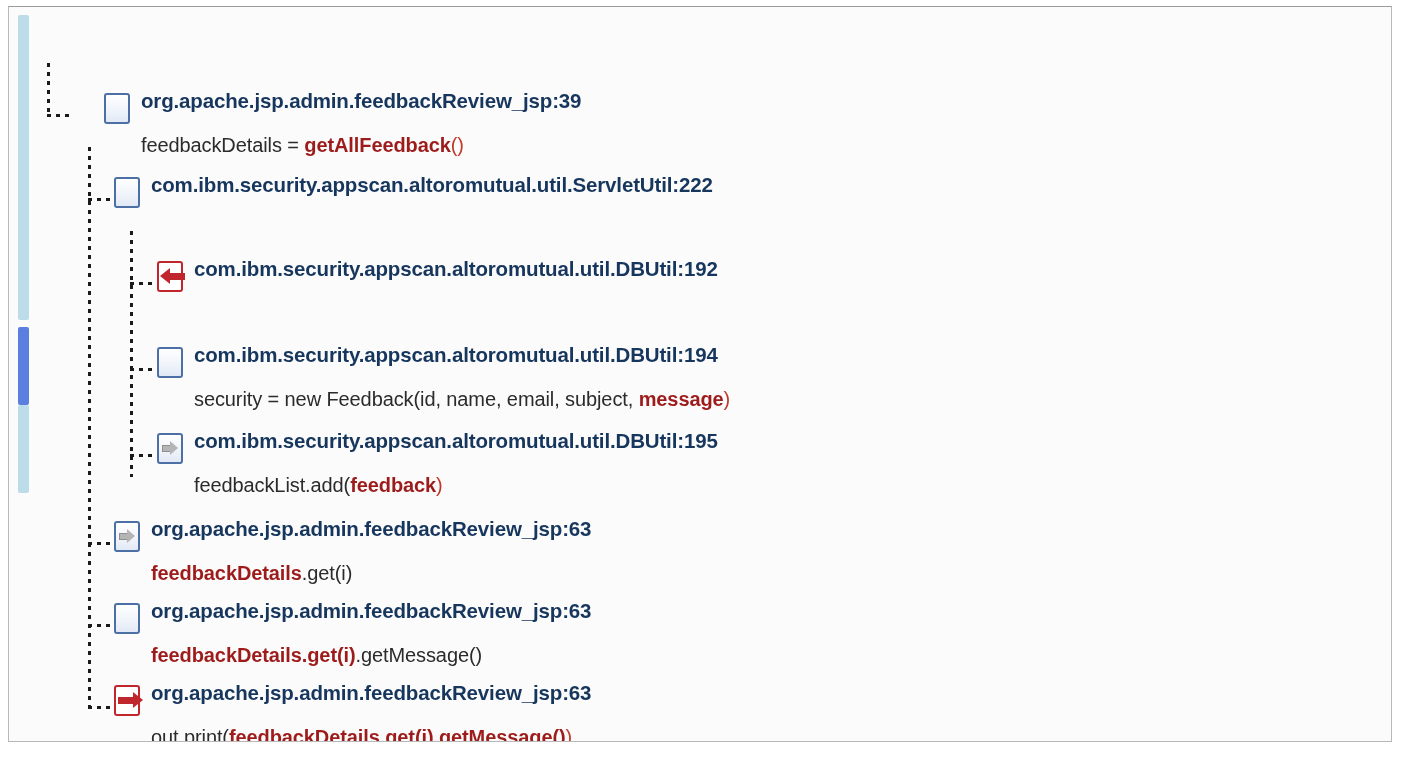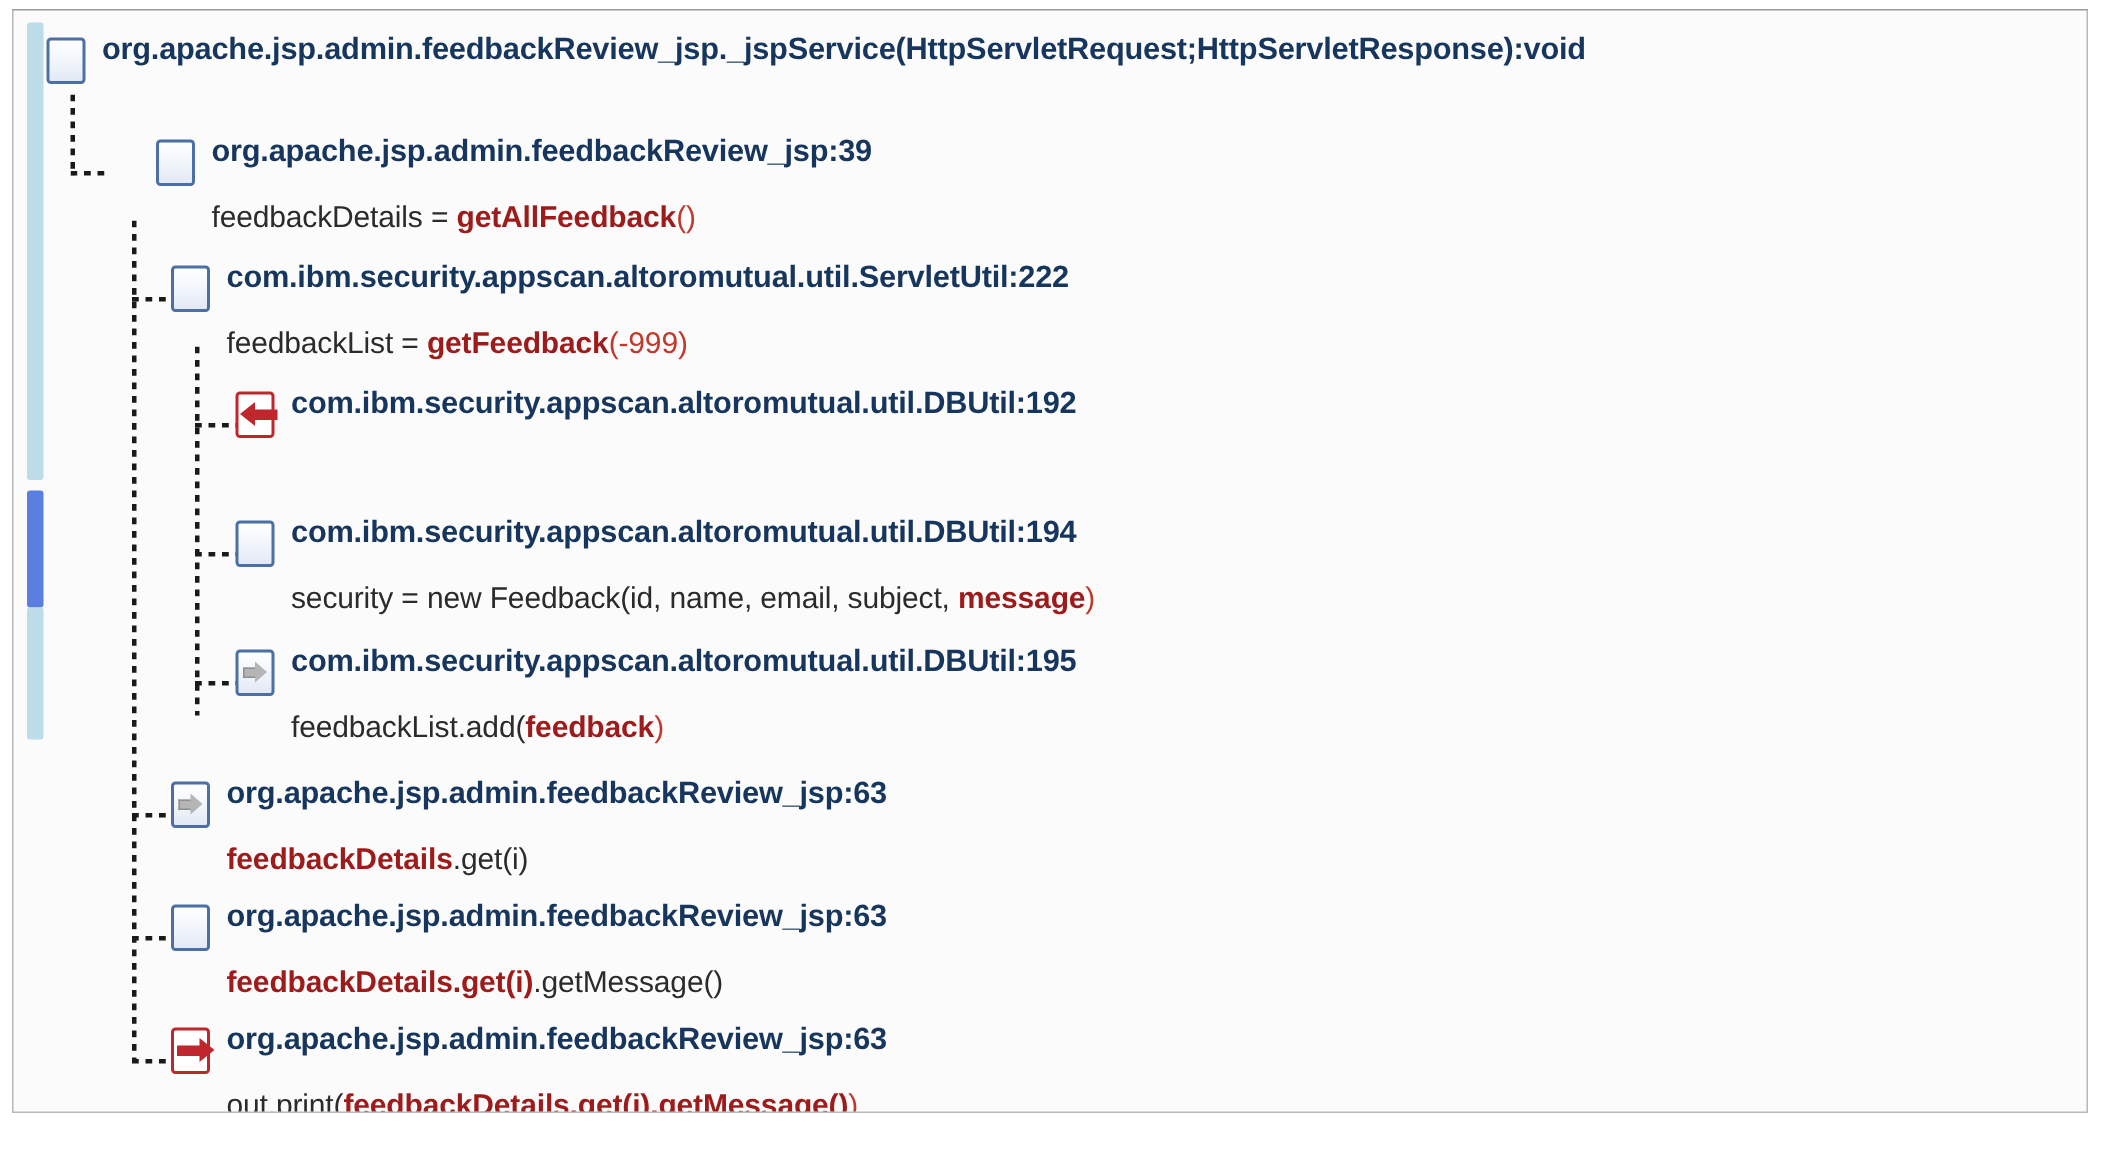--- a/index.html
+++ b/index.html
@@ -199,44 +199,35 @@
         <div class="hline" style="left: 38px; top: 107px; width: 26px;"></div>
         <div class="vline" style="left: 79px; top: 140px; height: 560px;"></div>
         <div class="hline" style="left: 79px; top: 191px; width: 27px;"></div>
         <div class="hline" style="left: 79px; top: 535px; width: 27px;"></div>
         <div class="hline" style="left: 79px; top: 617px; width: 27px;"></div>
         <div class="hline" style="left: 79px; top: 699px; width: 27px;"></div>
         <div class="vline" style="left: 121px; top: 224px; height: 246px;"></div>
         <div class="hline" style="left: 121px; top: 275px; width: 28px;"></div>
         <div class="hline" style="left: 121px; top: 361px; width: 28px;"></div>
         <div class="hline" style="left: 121px; top: 447px; width: 28px;"></div>
-        <div class="row" style="top: 16px; left: 22px;">
-          <div class="node-icon">
-            <div class="boxshape"></div>
-          </div>
-          <div class="labels">
-            <div class="loc">org.apache.jsp.admin.feedbackReview_jsp._jspService(HttpServletRequest;HttpServletResponse):void</div>
-          </div>
-        </div>
         <div class="row" style="top: 84px; left: 63px; padding-left: 32px;">
           <div class="node-icon">
             <div class="boxshape"></div>
           </div>
           <div class="labels">
             <div class="loc">org.apache.jsp.admin.feedbackReview_jsp:39</div>
             <div class="code"><span class="plain">feedbackDetails = </span><span class="hl">getAllFeedback</span><span class="pr">()</span></div>
           </div>
         </div>
         <div class="row" style="top: 168px; left: 105px;">
           <div class="node-icon">
             <div class="boxshape"></div>
           </div>
           <div class="labels">
             <div class="loc">com.ibm.security.appscan.altoromutual.util.ServletUtil:222</div>
-            <div class="code"><span class="plain">feedbackList = </span><span class="hl">getFeedback</span><span class="pr">(-999)</span></div>
           </div>
         </div>
         <div class="row" style="top: 252px; left: 148px;">
           <div class="node-icon red red-left">
             <div class="boxshape"></div>
             <div class="arrowbody"></div>
             <div class="arrowhead"></div>
           </div>
           <div class="labels">
             <div class="loc">com.ibm.security.appscan.altoromutual.util.DBUtil:192</div>

